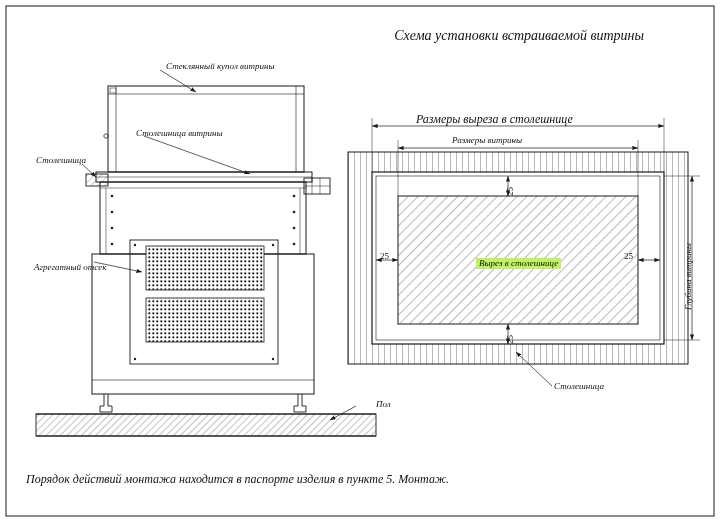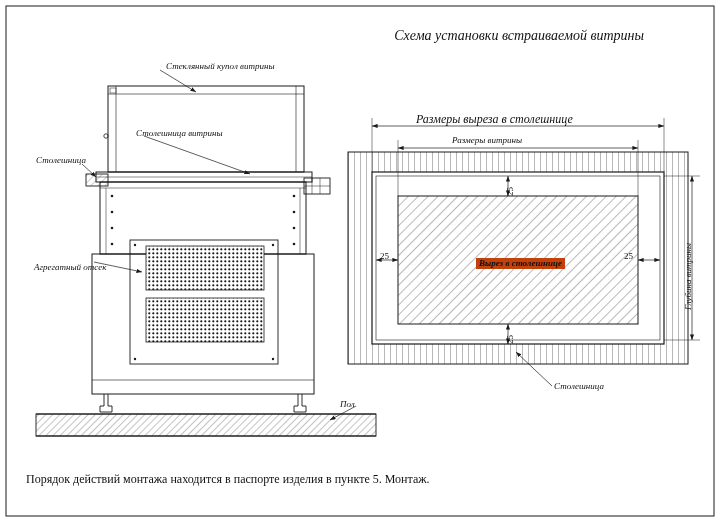--- a/index.html
+++ b/index.html
@@ -30,20 +30,21 @@
     width: 644px;
     text-align: right;
     font-style: italic;
     font-size: 14px;
     color: #111;
   }
   .footnote {
     position: absolute;
     left: 26px;
     top: 472px;
+    font-style: italic;
     font-size: 12px;
     color: #111;
     white-space: nowrap;
   }
   .vert {
     transform: rotate(-90deg);
     transform-origin: 0 0;
   }
   svg {
     position: absolute;
@@ -171,26 +172,26 @@
     <line x1="376" y1="260" x2="398" y2="260" stroke="#1a1a1a" stroke-width="0.7" marker-start="url(#arrB)" marker-end="url(#arrA)"></line>
     <line x1="638" y1="260" x2="660" y2="260" stroke="#1a1a1a" stroke-width="0.7" marker-start="url(#arrB)" marker-end="url(#arrA)"></line>
 
     <line x1="552" y1="386" x2="516" y2="352" stroke="#1a1a1a" stroke-width="0.7" marker-end="url(#arrA)"></line>
   </svg>
 
   <div class="lbl" style="left:166px; top:62px;">Стеклянный купол витрины</div>
   <div class="lbl" style="left:136px; top:129px;">Столешница витрины</div>
   <div class="lbl" style="left:36px; top:156px;">Столешница</div>
   <div class="lbl" style="left:34px; top:263px;">Агрегатный отсек</div>
-  <div class="lbl" style="left:340px; top:400px;">Пол</div>
+  <div class="lbl" style="left:376px; top:400px;">Пол</div>
 
   <div class="lbl" style="left:416px; top:113px; font-size:12px;">Размеры выреза в столешнице</div>
   <div class="lbl" style="left:452px; top:136px;">Размеры витрины</div>
   <div class="lbl vert" style="left:684px; top:310px;">Глубина витрины</div>
-  <div class="lbl" style="left:476px; top:258px; background:#c2410c; padding:1px 3px;font-weight:bold;">Вырез в столешнице</div>
+  <div class="lbl" style="left:476px; top:258px; background:#bef264; padding:1px 3px;">Вырез в столешнице</div>
   <div class="lbl" style="left:554px; top:382px;">Столешница</div>
 
   <div class="lbl vert" style="left:506px; top:196px; font-style:normal;">25</div>
   <div class="lbl vert" style="left:506px; top:344px; font-style:normal;">25</div>
   <div class="lbl" style="left:380px; top:252px; font-style:normal;">25</div>
   <div class="lbl" style="left:624px; top:252px; font-style:normal;">25</div>
 
   <div class="footnote">Порядок действий монтажа находится в паспорте изделия в пункте 5. Монтаж.</div>
 
 </div>

